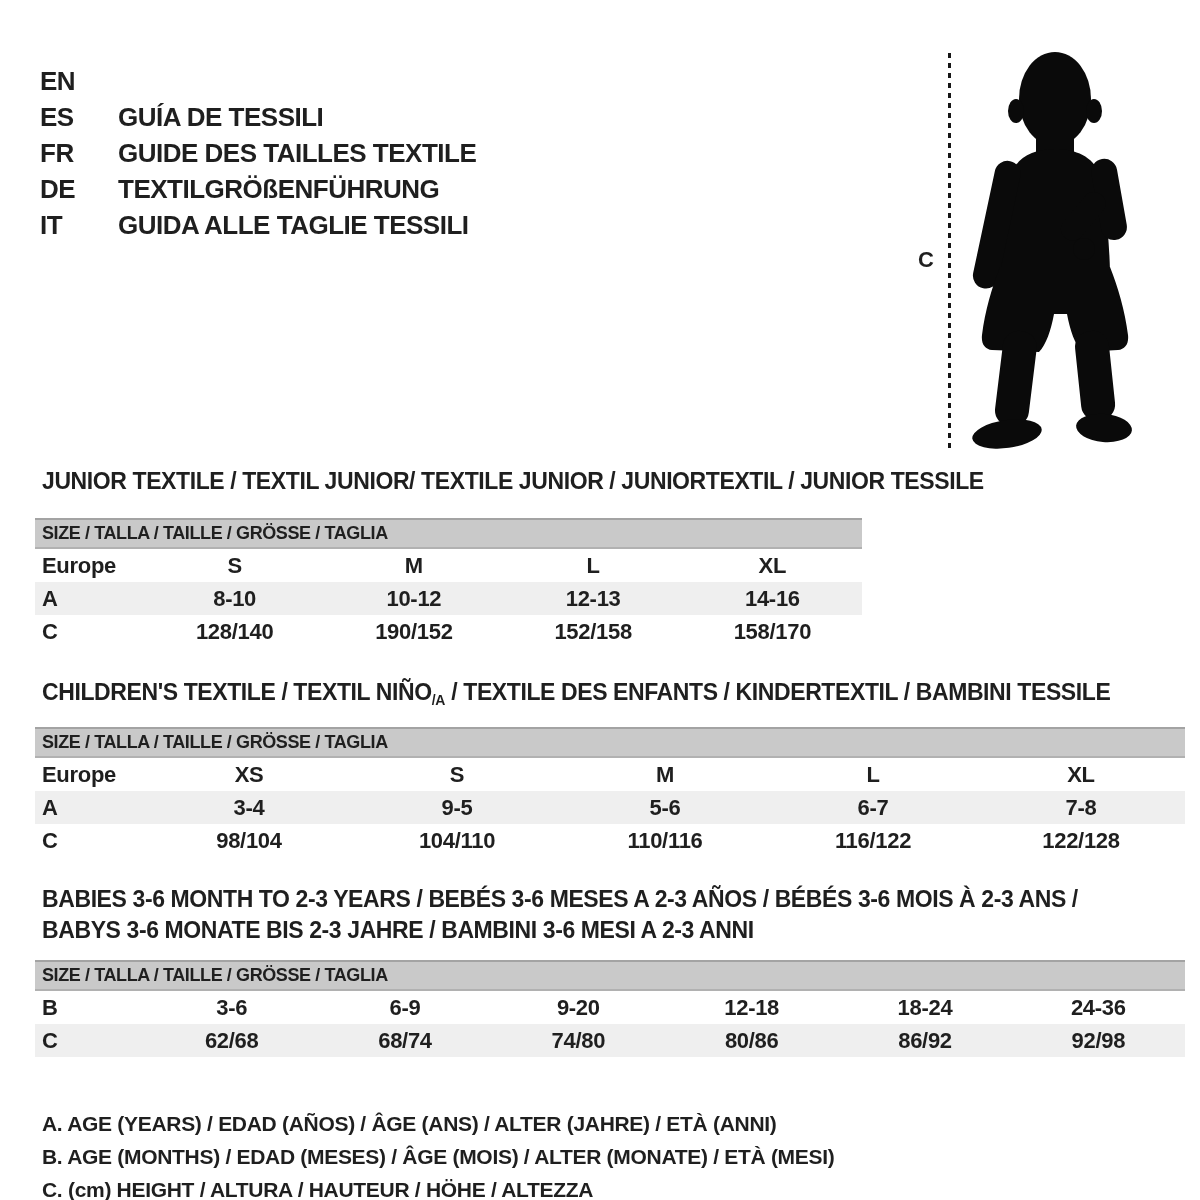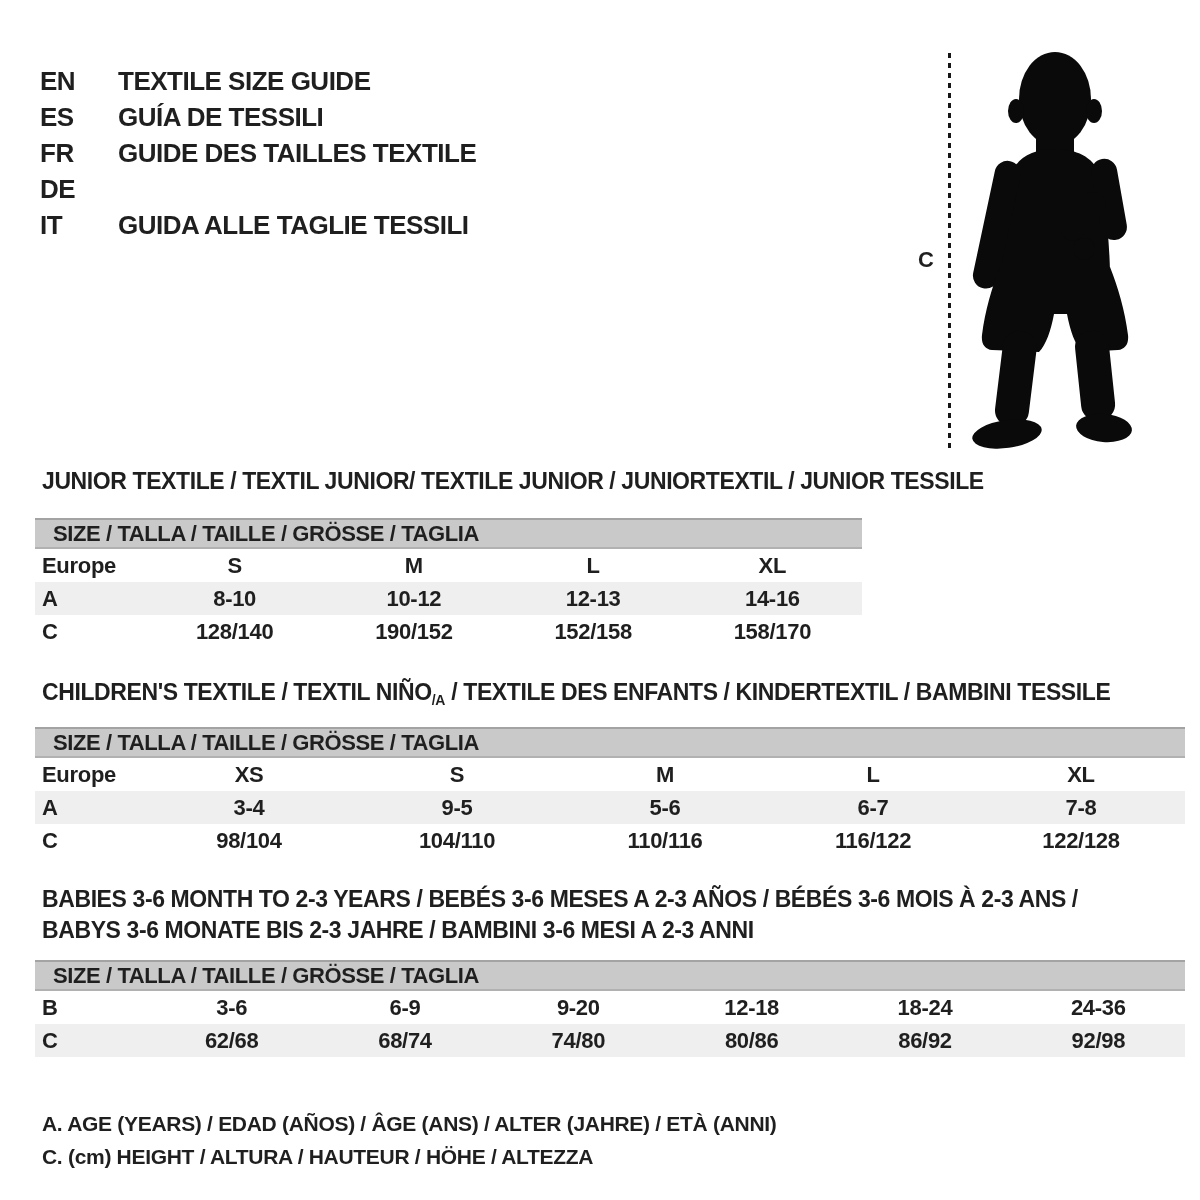--- a/index.html
+++ b/index.html
@@ -20,54 +20,54 @@
   .height-label{position:absolute;left:912px;top:212px;width:28px;text-align:center;font-size:22px;}
   .silhouette{position:absolute;left:962px;top:14px;width:184px;height:406px;}
   
   .sec-title{position:absolute;left:42px;font-size:23px;letter-spacing:-0.4px;white-space:nowrap;}
   .sub{position:relative;top:5px;font-size:14px;letter-spacing:-0.2px;}
   
   .tbl{position:absolute;left:35px;}
   .tbl-head{
     box-sizing:border-box;height:31px;background:#c9c9c9;
     border-top:2px solid #a3a3a3;border-bottom:2px solid #b1b1b1;
-    display:flex;align-items:center;padding-left:18px;
-    font-size:22px;letter-spacing:-0.4px;
+    display:flex;align-items:center;padding-left:7px;
+    font-size:18px;letter-spacing:-0.4px;
   }
   .trow{display:grid;height:33px;align-items:center;font-size:22px;letter-spacing:-0.3px;}
   .cols4{grid-template-columns:110px repeat(4,1fr);}
   .cols5{grid-template-columns:110px repeat(5,1fr);}
   .cols6{grid-template-columns:110px repeat(6,1fr);}
   .trow .cell{text-align:center;}
   .trow .label{text-align:left;padding-left:7px;}
   .shade{background:#efefef;}
   
   .legend{position:absolute;left:42px;top:1072px;font-size:21px;letter-spacing:-0.3px;}
   .legend div{height:33px;display:flex;align-items:center;white-space:nowrap;}
 </style>
 </head>
 <body>
 
 <div class="canvas">
 
   <div class="langs">
     <div class="lang-row">
       <span class="lang-code">EN</span>
-      <span>TEXTILE SIZE GUIDE</span>
     </div>
     <div class="lang-row">
       <span class="lang-code">ES</span>
       <span>GUÍA DE TESSILI</span>
     </div>
     <div class="lang-row">
       <span class="lang-code">FR</span>
       <span>GUIDE DES TAILLES TEXTILE</span>
     </div>
     <div class="lang-row">
       <span class="lang-code">DE</span>
+      <span>TEXTILGRÖßENFÜHRUNG</span>
     </div>
     <div class="lang-row">
       <span class="lang-code">IT</span>
       <span>GUIDA ALLE TAGLIE TESSILI</span>
     </div>
   </div>
 
   <div class="height-label">C</div>
   <div class="dash-line"></div>
   <svg class="silhouette" viewBox="0 0 184 406" xmlns="http://www.w3.org/2000/svg">
@@ -165,16 +165,17 @@
       <div class="cell">68/74</div>
       <div class="cell">74/80</div>
       <div class="cell">80/86</div>
       <div class="cell">86/92</div>
       <div class="cell">92/98</div>
     </div>
   </div>
 
   <div class="legend">
     <div>A. AGE (YEARS) / EDAD (AÑOS) / ÂGE (ANS) / ALTER (JAHRE) / ETÀ (ANNI)</div>
+    <div>B. AGE (MONTHS) / EDAD (MESES) / ÂGE (MOIS) / ALTER (MONATE) / ETÀ (MESI)</div>
     <div>C. (cm) HEIGHT / ALTURA / HAUTEUR / HÖHE / ALTEZZA</div>
   </div>
 
 </div>
 
 </body></html>

